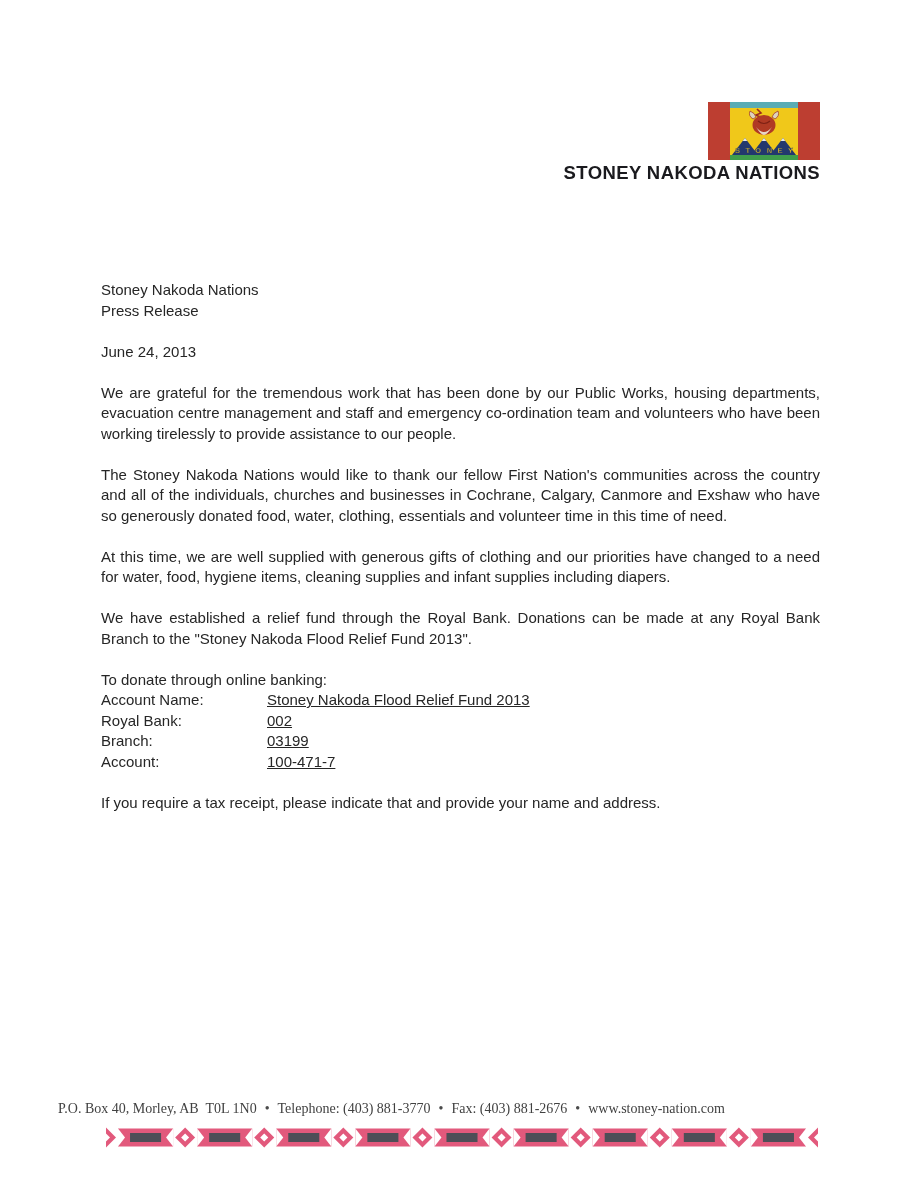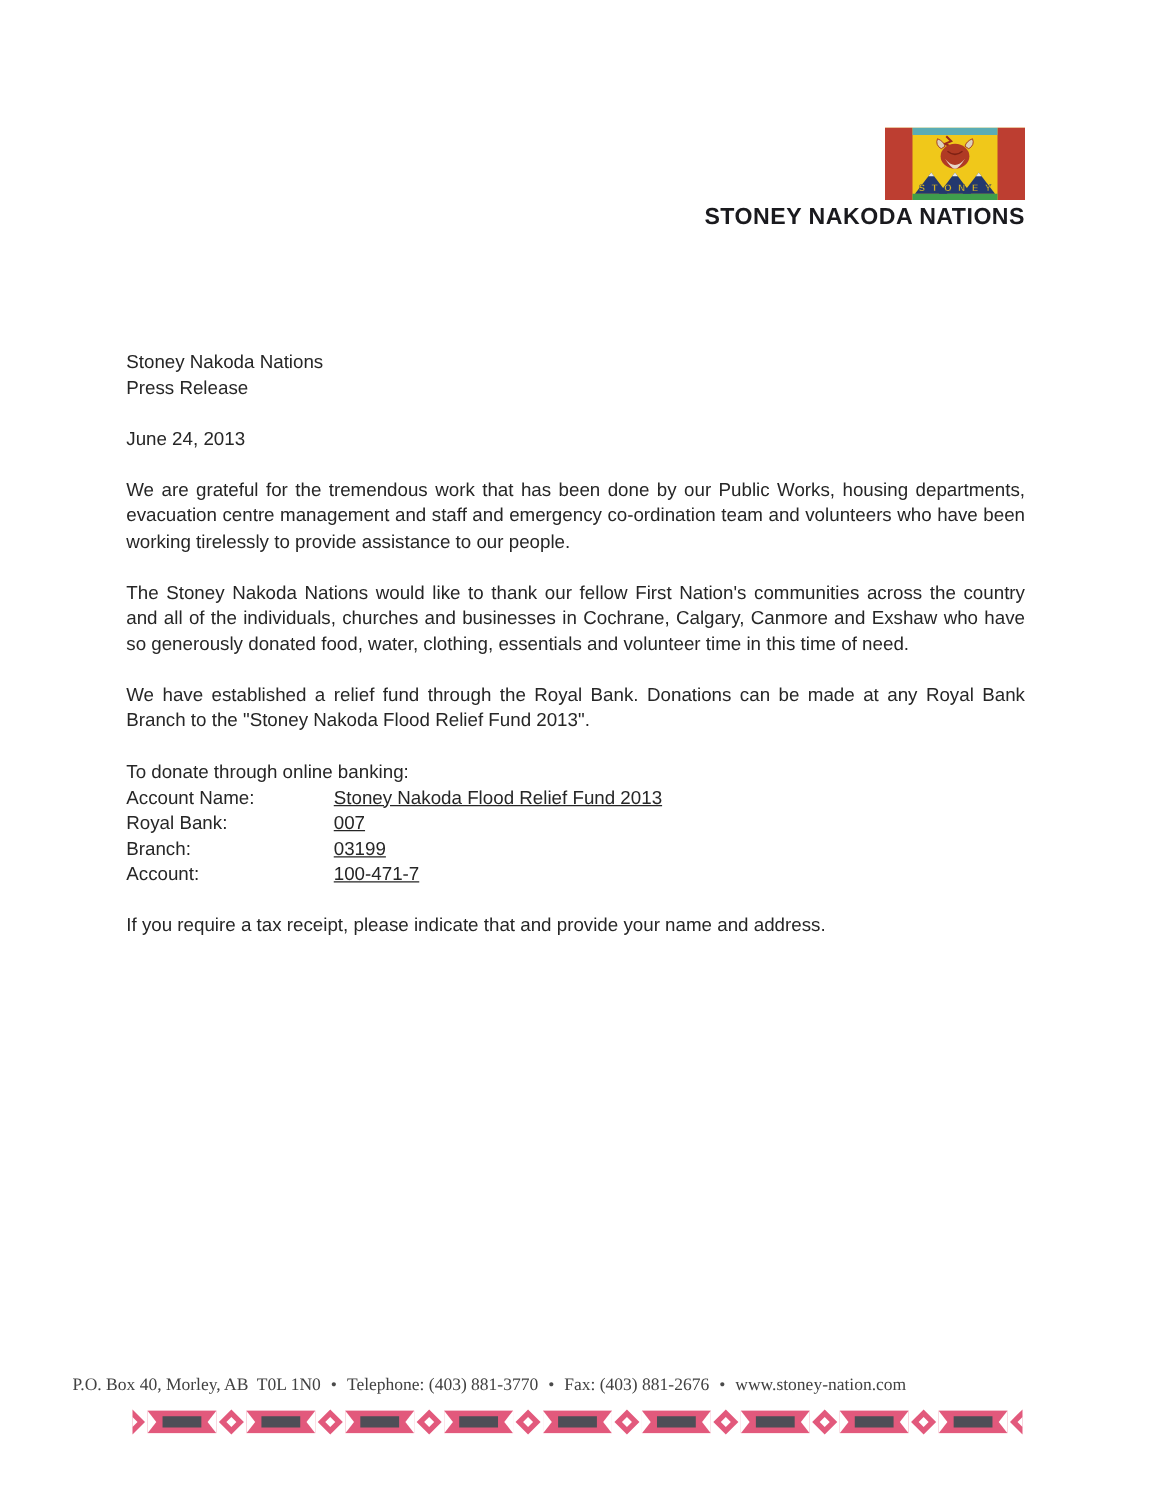--- a/index.html
+++ b/index.html
@@ -90,29 +90,30 @@
 
     <div class="block">
       <div class="line">Stoney Nakoda Nations</div>
       <div class="line">Press Release</div>
     </div>
 
     <div class="block">June 24, 2013</div>
 
     <p class="para">We are grateful for the tremendous work that has been done by our Public Works, housing departments, evacuation centre management and staff and emergency co-ordination team and volunteers who have been working tirelessly to provide assistance to our people.</p>
     <p class="para">The Stoney Nakoda Nations would like to thank our fellow First Nation's communities across the country and all of the individuals, churches and businesses in Cochrane, Calgary, Canmore and Exshaw who have so generously donated food, water, clothing, essentials and volunteer time in this time of need.</p>
+    <p class="para">At this time, we are well supplied with generous gifts of clothing and our priorities have changed to a need for water, food, hygiene items, cleaning supplies and infant supplies including diapers.</p>
     <p class="para">We have established a relief fund through the Royal Bank.  Donations can be made at any Royal Bank Branch to the "Stoney Nakoda Flood Relief Fund 2013".</p>
 
     <div class="block">
       <div class="line">To donate through online banking:</div>
       <div class="bank-row">
         <span class="bank-label">Account Name:</span><span>Stoney Nakoda Flood Relief Fund 2013</span>
       </div>
       <div class="bank-row">
-        <span class="bank-label">Royal Bank:</span><span>007</span>
+        <span class="bank-label">Royal Bank:</span><span>002</span>
       </div>
       <div class="bank-row">
         <span class="bank-label">Branch:</span><span>03199</span>
       </div>
       <div class="bank-row">
         <span class="bank-label">Account:</span><span>100-471-7</span>
       </div>
     </div>
 
 

